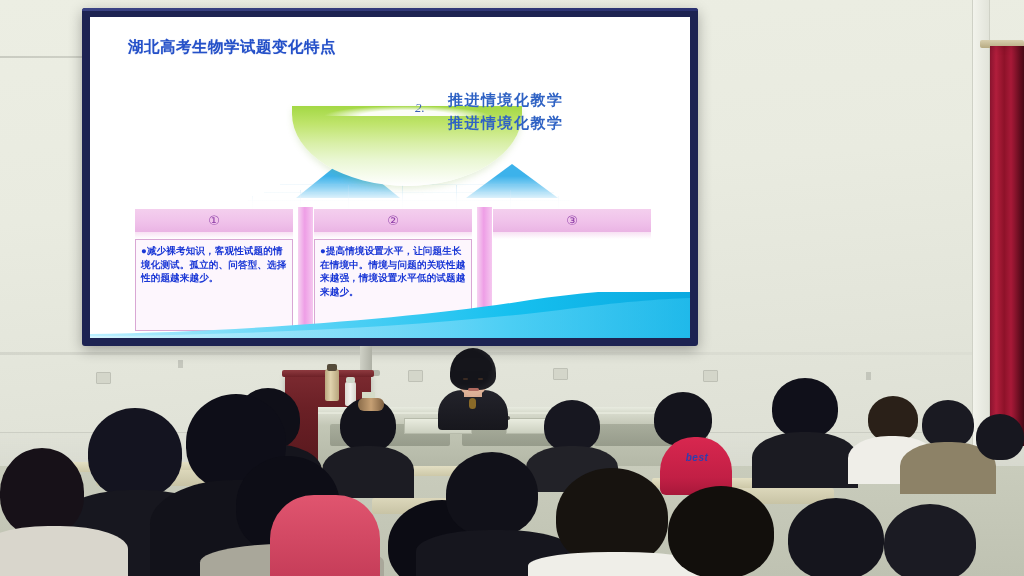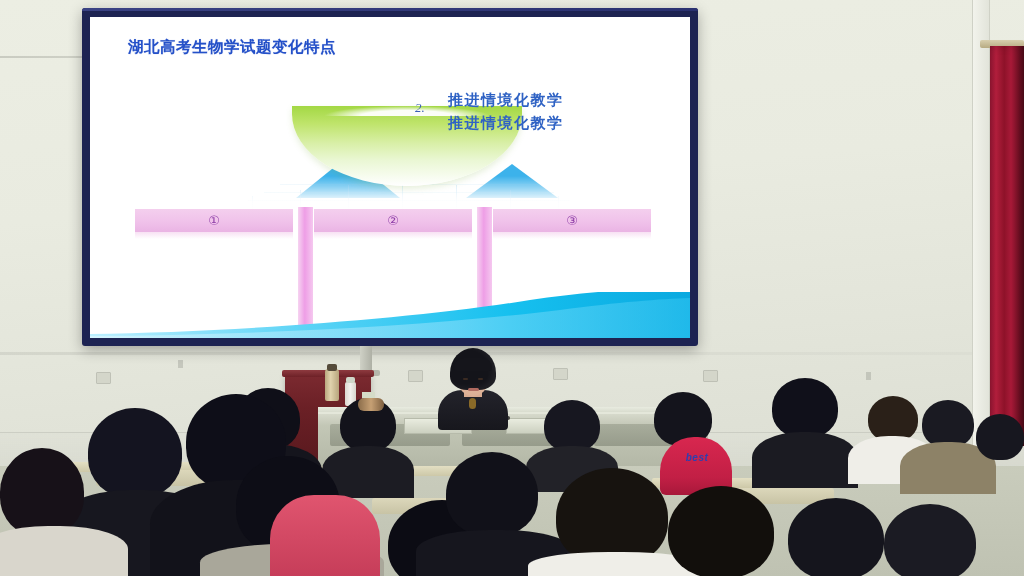--- a/index.html
+++ b/index.html
@@ -338,25 +338,31 @@
 
       <div class="panels">
 
         <div class="connector c1"></div>
         <div class="connector c2"></div>
 
         <div class="panel p1">
           <div class="panel-head">
             <span class="circ-num">①</span>
           </div>
+          <div class="panel-body">
+            <div class="txt">●减少裸考知识，客观性试题的情境化测试。孤立的、问答型、选择性的题越来越少。</div>
+          </div>
         </div>
 
         <div class="panel p2">
           <div class="panel-head">
             <span class="circ-num">②</span>
+          </div>
+          <div class="panel-body">
+            <div class="txt">●提高情境设置水平，让问题生长在情境中。情境与问题的关联性越来越强，情境设置水平低的试题越来越少。</div>
           </div>
         </div>
 
         <div class="panel p3">
           <div class="panel-head">
             <span class="circ-num">③</span>
           </div>
         </div>
       </div>
 

